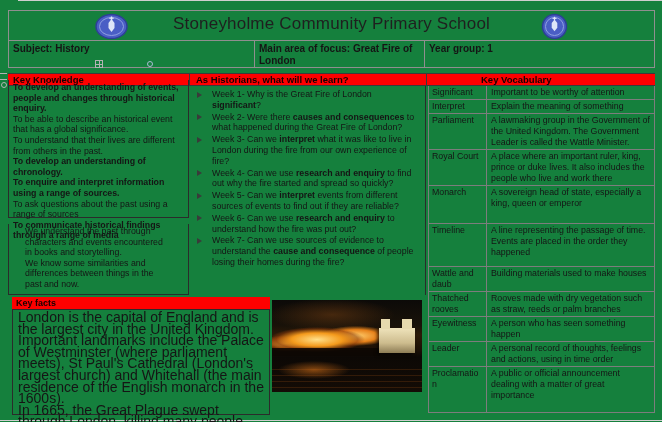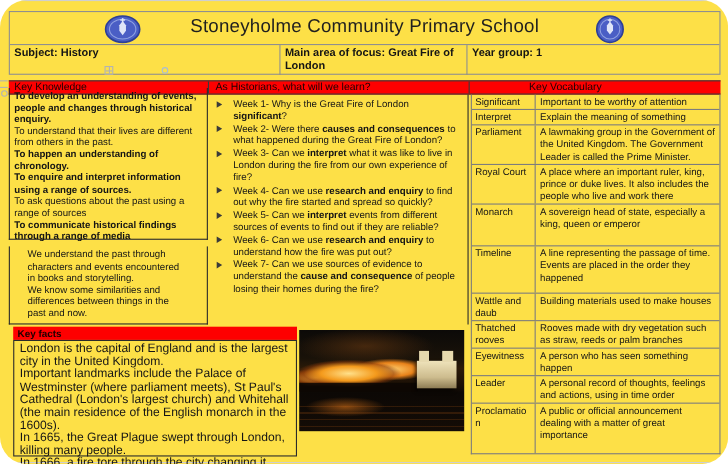--- a/index.html
+++ b/index.html
@@ -1,38 +1,38 @@
 <!DOCTYPE html>
 <html><head>
 <meta charset="utf-8">
 <style>
   html,body{margin:0;padding:0;background:#ffffff;}
-  .screen{position:relative;width:662px;height:422px;background:#fde047;overflow:hidden;
-          font-family:"Liberation Sans",sans-serif;color:#151515;border-radius:25px;}
+  .screen{position:relative;width:662px;height:422px;background:#15803d;overflow:hidden;
+          font-family:"Liberation Sans",sans-serif;color:#151515;}
   .hairline-top{position:absolute;left:18px;top:0;width:644px;height:0;border-top:1px solid #cfcfcf;}
   .hairline-bottom{position:absolute;left:0;top:420px;width:662px;height:0;border-top:1px solid #cfcfcf;}
 
   
   .hdr{position:absolute;left:8px;top:10px;width:647px;height:58px;border:1px solid #8f8f8f;box-sizing:border-box;}
   .hdr-title-row{position:relative;height:30px;border-bottom:1px solid #8f8f8f;box-sizing:border-box;}
   .school-title{position:absolute;left:0;right:0;top:3px;text-align:center;font-size:17px;color:#1f1f1f;letter-spacing:.2px;}
   .crest{position:absolute;top:2px;}
   .crest.left{left:84px;}
   .crest.right{left:532px;}
   .hdr-sub-row{display:flex;height:27px;}
   .hdr-cell{box-sizing:border-box;padding:2px 4px;font-weight:bold;font-size:10px;line-height:12px;}
   .hdr-cell.c1{width:245px;}
   .hdr-cell.c2{width:171px;border-left:1px solid #8f8f8f;border-right:1px solid #8f8f8f;}
   .hdr-cell.c3{flex:1;}
 
   
   .redband{position:absolute;left:8px;top:73px;width:647px;height:13px;background:#fe0000;
            border-top:1px solid #3a3a3a;border-bottom:1px solid #3a3a3a;box-sizing:border-box;}
   .redband .divider{position:absolute;top:0;bottom:0;width:1px;background:#3a3a3a;}
-  .sec-title{position:absolute;top:0;font-size:9.5px;font-weight:normal;color:#1c0000;line-height:12px;}
+  .sec-title{position:absolute;top:0;font-size:9.5px;font-weight:bold;color:#1c0000;line-height:12px;}
 
   
   .kcell1{position:absolute;left:8px;top:80px;width:181px;height:138px;border:1px solid #2b2b2b;border-top:none;
           box-sizing:border-box;padding:2px 4px;}
   .kcell2{position:absolute;left:8px;top:224px;width:181px;height:71px;border:1px solid #2b2b2b;border-top:none;
           box-sizing:border-box;padding:2px 16px;}
   .kline{font-size:8.8px;line-height:10.6px;}
   .kline.b{font-weight:bold;}
 
   
@@ -51,21 +51,21 @@
   .vrow:nth-child(5){min-height:37px;}
   .vrow:nth-child(6){min-height:42px;}
   .vterm{width:58px;box-sizing:border-box;padding:1px 3px;font-size:8.8px;line-height:11px;border-right:1px solid #7d7d7d;word-wrap:break-word;}
   .vdef{flex:1;box-sizing:border-box;padding:1px 4px;font-size:8.8px;line-height:11px;}
 
   
   .facts-hdr{position:absolute;left:12px;top:297px;width:258px;height:12px;background:#fe0000;box-sizing:border-box;
              font-size:9px;font-weight:bold;color:#1c0000;line-height:12px;padding:0 4px;}
   .facts-box{position:absolute;left:12px;top:309px;width:258px;height:106px;border:1px solid #2b2b2b;
              box-sizing:border-box;padding:2px 5px;}
-  .fline{font-size:11px;line-height:11.6px;}
+  .fline{font-size:14px;line-height:11.6px;}
 
   
   .fire{position:absolute;left:272px;top:300px;width:150px;height:92px;overflow:hidden;background:
     radial-gradient(ellipse 40% 17% at 30% 43%, #ffe08a 0%, #f49a1c 42%, rgba(140,60,10,.55) 68%, rgba(0,0,0,0) 80%),
     radial-gradient(ellipse 30% 14% at 56% 39%, #ffd070 0%, #e8821a 48%, rgba(0,0,0,0) 78%),
     radial-gradient(ellipse 22% 11% at 10% 47%, #f5b040 0%, rgba(200,90,12,.6) 55%, rgba(0,0,0,0) 80%),
     radial-gradient(ellipse 60% 25% at 40% 16%, rgba(110,60,18,.55) 0%, rgba(0,0,0,0) 70%),
     radial-gradient(ellipse 32% 13% at 28% 76%, rgba(232,122,25,.55) 0%, rgba(0,0,0,0) 75%),
     linear-gradient(180deg,#0c0a08 0%,#191209 28%,#2c1a08 38%,#1a0f06 55%,#0c0805 62%,#140c06 100%);}
   .castle{position:absolute;right:5%;top:30%;width:24%;height:28%;
@@ -129,22 +129,23 @@
   <div class="redband">
     <div class="divider" style="left:181px"></div>
     <div class="divider" style="left:418px"></div>
   </div>
   <div class="sec-title" style="left:13px;top:74px;">Key Knowledge</div>
   <div class="sec-title" style="left:196px;top:74px;">As Historians, what will we learn?</div>
   <div class="sec-title" style="left:433px;top:74px;margin-left:48px;">Key Vocabulary</div>
 
   <div class="kcell1">
       <div class="kline b">To develop an understanding of events, people and changes through historical enquiry.</div>
+      <div class="kline">To be able to describe an historical event that has a global significance.</div>
       <div class="kline">To understand that their lives are different from others in the past.</div>
-      <div class="kline b">To happen an understanding of chronology.</div>
+      <div class="kline b">To develop an understanding of chronology.</div>
       <div class="kline b">To enquire and interpret information using a range of sources.</div>
       <div class="kline">To ask questions about the past using a range of sources</div>
       <div class="kline b">To communicate historical findings through a range of media</div>
     </div>
   <div class="kcell2">
       <div class="kline">We understand the past through characters and events encountered in books and storytelling.</div>
       <div class="kline">We know some similarities and differences between things in the past and now.</div>
     </div>
 
   <div class="mid">
@@ -182,21 +183,21 @@
       <div class="vrow">
         <div class="vterm">Significant</div>
         <div class="vdef">Important to be worthy of attention</div>
       </div>
       <div class="vrow">
         <div class="vterm">Interpret</div>
         <div class="vdef">Explain the meaning of something</div>
       </div>
       <div class="vrow">
         <div class="vterm">Parliament</div>
-        <div class="vdef">A lawmaking group in the Government of the United Kingdom. The Government Leader is called the Prime Minister.</div>
+        <div class="vdef">A lawmaking group in the Government of the United Kingdom. The Government Leader is called the Wattle Minister.</div>
       </div>
       <div class="vrow">
         <div class="vterm">Royal Court</div>
         <div class="vdef">A place where an important ruler, king, prince or duke lives. It also includes the people who live and work there</div>
       </div>
       <div class="vrow">
         <div class="vterm">Monarch</div>
         <div class="vdef">A sovereign head of state, especially a king, queen or emperor</div>
       </div>
       <div class="vrow">

